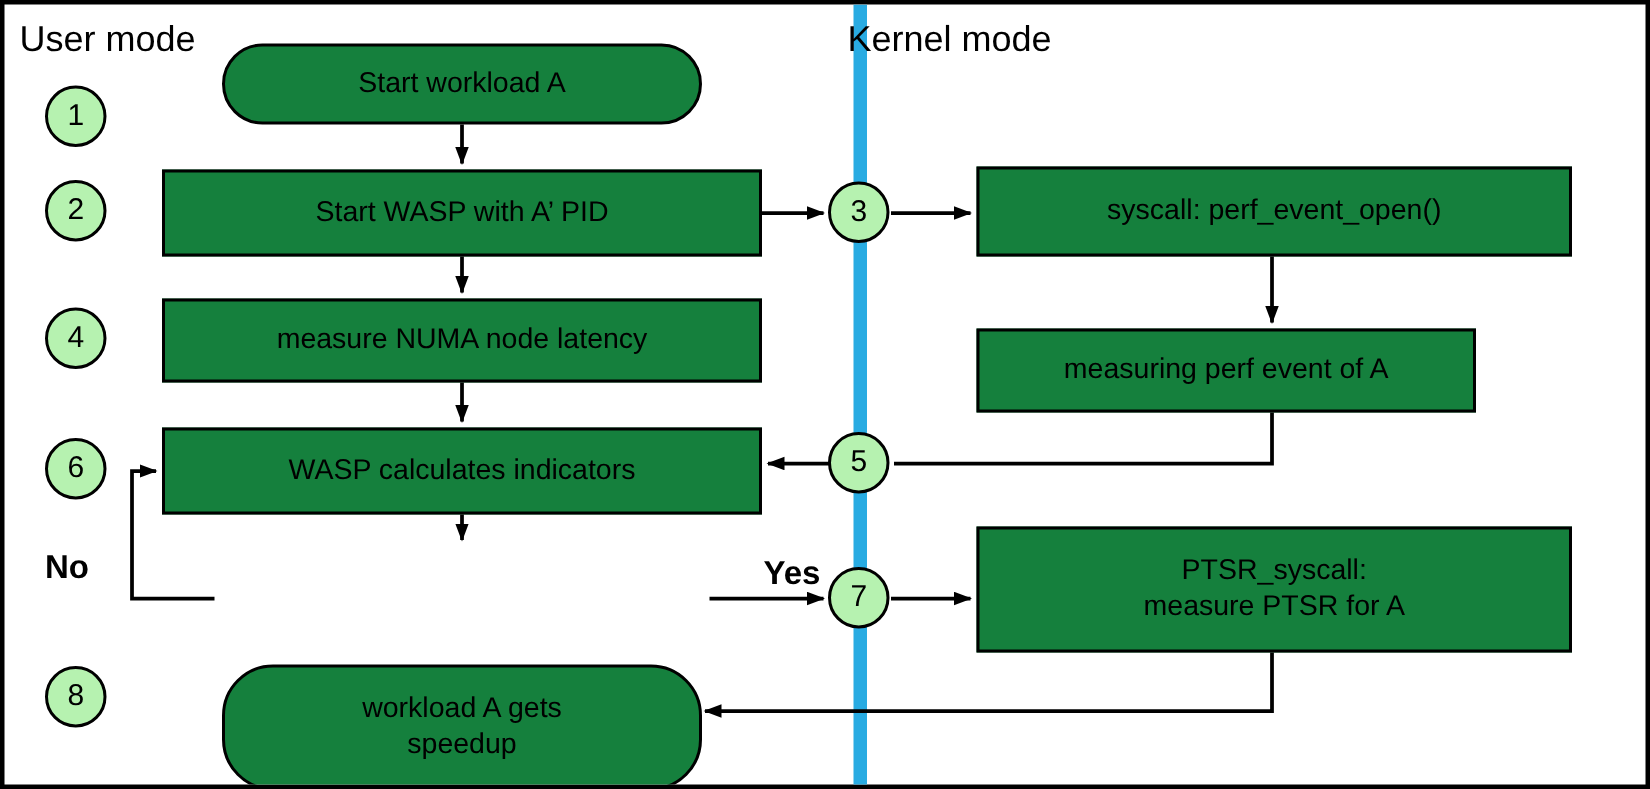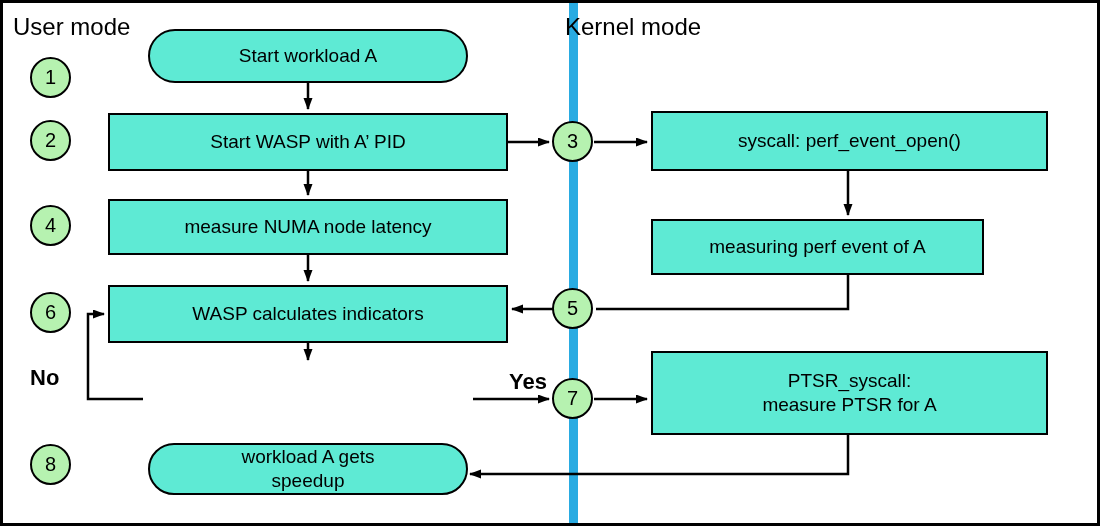--- a/index.html
+++ b/index.html
@@ -27,21 +27,21 @@
     font-size: 24px;
     z-index: 4;
     white-space: nowrap;
   }
   .node {
     position: absolute;
     display: flex; align-items: center; justify-content: center;
     text-align: center;
     font-size: 19px;
     line-height: 1.25;
-    background: #5eead4;
+    background: #15803d;
     border: 2.5px solid #000;
     z-index: 2;
     white-space: pre-line;
   }
   .stadium { border-radius: 34px; }
   .diamond-wrap { position: absolute; z-index: 2; }
   .diamond-wrap svg { position: absolute; left: 0; top: 0; }
   .diamond-text {
     position: absolute; left: 0; top: 0; right: 0; bottom: 0;
     display: flex; align-items: center; justify-content: center;
@@ -83,21 +83,21 @@
 
   <div class="node stadium" style="left: 145px; top: 26px; width: 320px; height: 54px;">Start workload A</div>
 
   <div class="node" style="left: 105px; top: 110px; width: 400px; height: 58px;">Start WASP with A’ PID</div>
 
   <div class="node" style="left: 105px; top: 196px; width: 400px; height: 56px; text-align: right;">measure NUMA node latency</div>
 
   <div class="node" style="left: 105px; top: 282px; width: 400px; height: 58px;">WASP calculates indicators</div>
 
 
-  <div class="node stadium" style="left: 145px; top: 440px; width: 320px; height: 52px;">workload A gets
+  <div class="node stadium" style="left: 145px; top: 440px; width: 320px; height: 84px;">workload A gets
 speedup</div>
 
   <div class="node" style="left: 648px; top: 108px; width: 397px; height: 60px;">syscall: perf_event_open()</div>
 
   <div class="node" style="left: 648px; top: 216px; width: 333px; height: 56px;">measuring perf event of A</div>
 
   <div class="node" style="left: 648px; top: 348px; width: 397px; height: 84px;">PTSR_syscall:
 measure PTSR for A</div>
 
   <svg class="arrows" width="1100" height="526" viewBox="0 0 1100 526">

